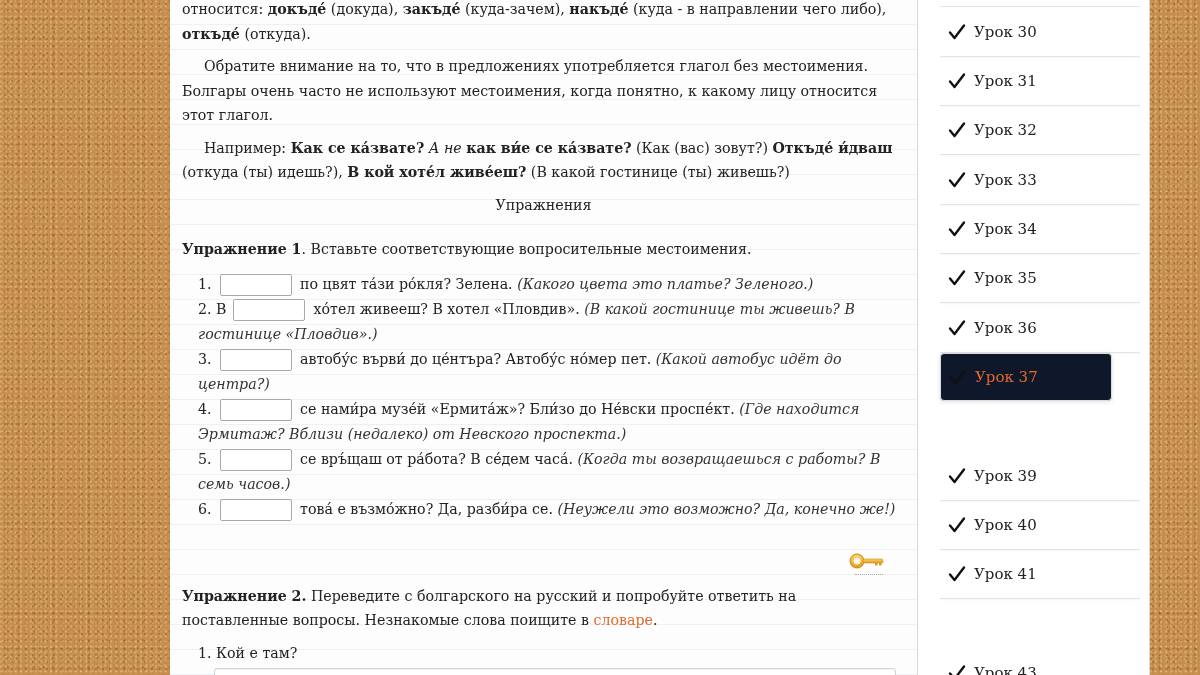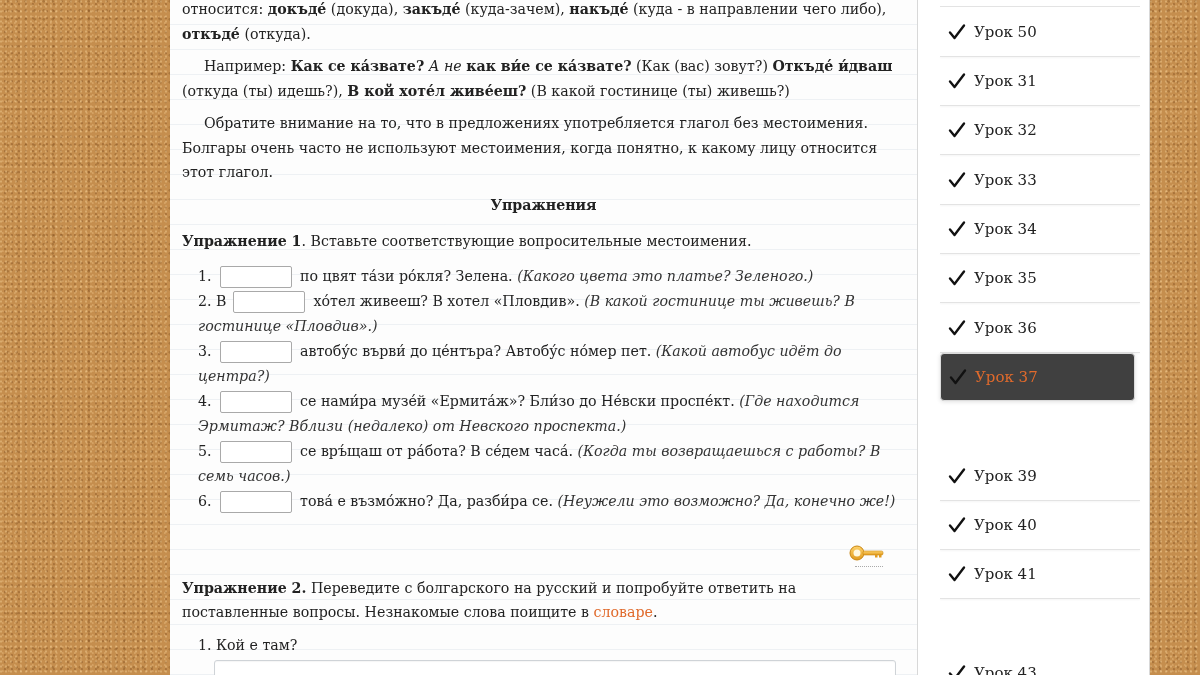--- a/index.html
+++ b/index.html
@@ -23,21 +23,21 @@
   }
   .main {
     width: 747px; padding: 0 12px 0 12px; box-sizing: border-box;
     font-size: 14.2px; line-height: 24.5px;
   }
   .p { margin: 0 0 8px 0; }
   .indent { text-indent: 22px; }
   b { font-weight: bold; }
   i { font-style: italic; }
   .ru-it { font-style: italic; color: #333; }
-  .heading { text-align: center; font-weight: bold; margin: 6px 0 12px 0; }
+  .heading { text-align: center; font-weight: normal; margin: 6px 0 20px 0; }
   .ex-list { margin: 10px 0 16px 0; padding: 0; list-style: none; }
   .ex-item { padding-left: 16px; margin-bottom: 1px; }
   .ex-item .num { display: inline-block; min-width: 15px; }
   .blank {
     display: inline-block; width: 72px; height: 22px; border: 1px solid #a9a9a9;
     border-radius: 2px; background: #fff; vertical-align: middle; margin: 0 4px 0 2px;
     box-sizing: border-box;
   }
   .key-row { height: 46px; position: relative; }
   .key { position: absolute; right: 18px; top: 10px; width: 40px; height: 26px; cursor: pointer; }
@@ -57,41 +57,41 @@
     position: absolute; left: 22px; width: 200px; height: 48px;
     display: flex; align-items: center; padding-left: 8px; box-sizing: border-box;
     font-size: 15px; color: #222; cursor: pointer;
   }
   .lesson::after {
     content: ""; position: absolute; left: 0; right: 0; bottom: -1px; height: 1px;
     background: #e3e3e3; box-shadow: 0 1px 2px rgba(0,0,0,0.06);
   }
   .lesson.active {
     border: 1px solid #dcdcdc; border-radius: 4px; box-shadow: 0 1px 4px rgba(0,0,0,0.12);
-    background: #404040; color: #e06a2c; left: 22px; width: 195px;
+    background: #0f172a; color: #e06a2c; left: 22px; width: 172px;
   }
   .lesson.active::after { display: none; }
   .check { width: 18px; height: 18px; margin-right: 8px; flex: none; }
   .top-line { position: absolute; left: 22px; width: 200px; top: 6px; height: 1px; background: #e3e3e3; }
 </style>
 </head>
 <body>
 
 <div class="page">
   <div class="main">
 
     <div class="p" style="margin-top:-3px;">
       <span>относится: </span><b>докъде́</b><span> (докуда), </span><b>закъде́</b><span> (куда-зачем), </span><b>накъде́</b><span> (куда - в направлении чего либо), </span><b>откъде́</b><span> (откуда).</span>
     </div>
 
+    <div class="p indent">Обратите внимание на то, что в предложениях употребляется глагол без местоимения. Болгары очень часто не используют местоимения, когда понятно, к какому лицу относится этот глагол.</div>
+
     <div class="p indent">
       <span>Например: </span><b>Как се ка́звате?</b> <i>А не</i> <b>как ви́е се ка́звате?</b><span> (Как (вас) зовут?) </span><b>Откъде́ и́дваш</b><span> (откуда (ты) идешь?), </span><b>В кой хоте́л живе́еш?</b><span> (В какой гостинице (ты) живешь?)</span>
     </div>
-
-    <div class="p indent">Обратите внимание на то, что в предложениях употребляется глагол без местоимения. Болгары очень часто не используют местоимения, когда понятно, к какому лицу относится этот глагол.</div>
 
     <div class="heading">Упражнения</div>
 
     <div>
       <b>Упражнение 1</b><span>. Вставьте соответствующие вопросительные местоимения.</span>
     </div>
 
     <div class="ex-list">
       <div class="ex-item">
         <span class="num">1.</span>
@@ -154,21 +154,21 @@
 
     </div>
   </div>
 
   <div class="sidebar">
     <div class="top-line"></div>
     <div class="lesson" style="top:8px">
         <svg class="check" viewBox="0 0 18 18">
           <path d="M2 9.5 L6.5 15 L16 2.5" fill="none" stroke="#111" stroke-width="2.4" stroke-linecap="round" stroke-linejoin="round"></path>
         </svg>
-        <span>Урок 50</span>
+        <span>Урок 30</span>
       </div>
     <div class="lesson" style="top:57px">
         <svg class="check" viewBox="0 0 18 18">
           <path d="M2 9.5 L6.5 15 L16 2.5" fill="none" stroke="#111" stroke-width="2.4" stroke-linecap="round" stroke-linejoin="round"></path>
         </svg>
         <span>Урок 31</span>
       </div>
     <div class="lesson" style="top:106px">
         <svg class="check" viewBox="0 0 18 18">
           <path d="M2 9.5 L6.5 15 L16 2.5" fill="none" stroke="#111" stroke-width="2.4" stroke-linecap="round" stroke-linejoin="round"></path>

